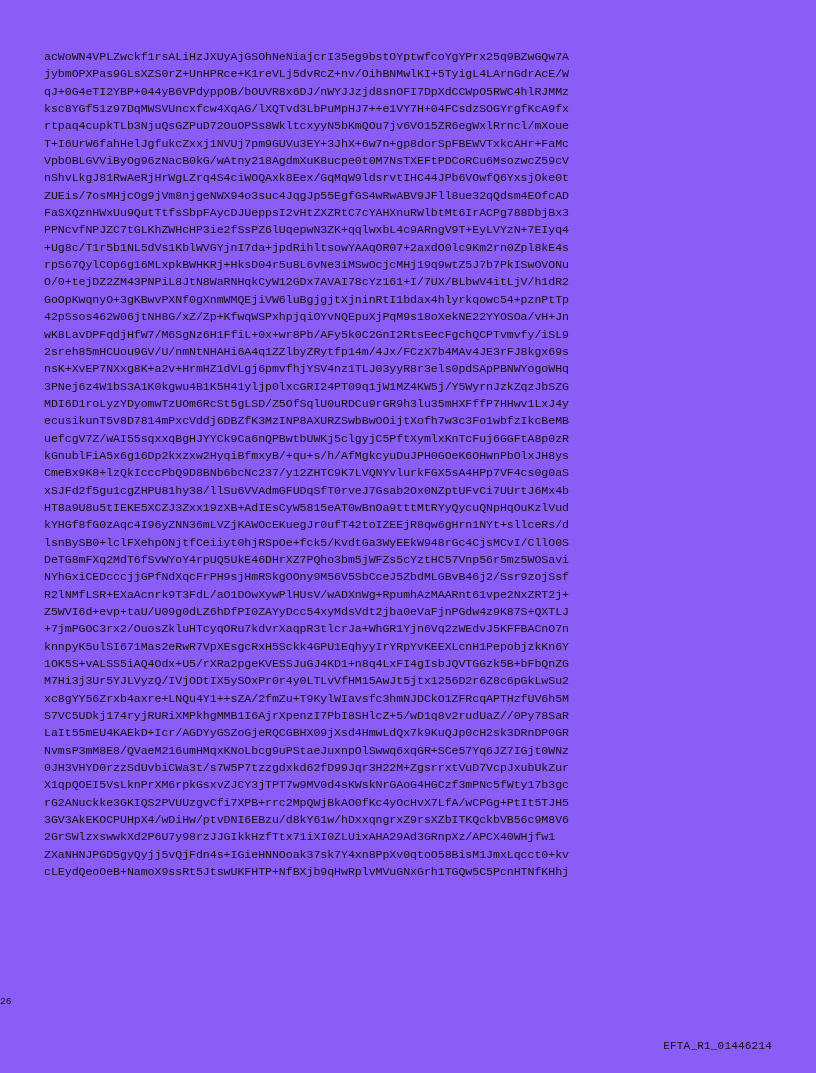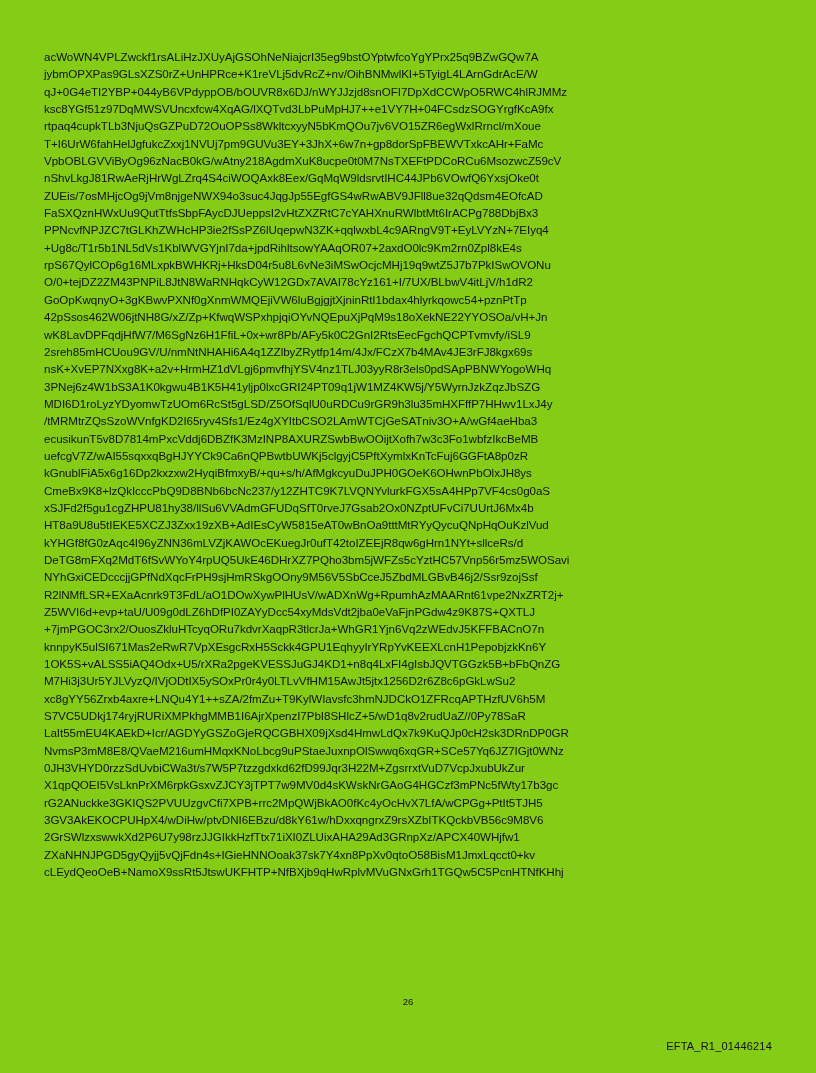--- a/index.html
+++ b/index.html
@@ -8,43 +8,43 @@
     background: #ffffff;
   }
   body {
     font-family: "Liberation Sans", sans-serif;
     color: #000000;
   }
   .page {
     position: relative;
     width: 816px;
     height: 1073px;
-    background: #84cc16;
+    background: #8b5cf6;
     box-sizing: border-box;
     overflow: hidden;
+    font-family: Liberation Mono, monospace;
   }
   .content-block {
     position: absolute;
     left: 44px;
     top: 48px;
     width: 728px;
   }
   .content-block .line {
     font-size: 11.6px;
     line-height: 17.35px;
     letter-spacing: -0.05px;
     white-space: pre;
     color: #111111;
   }
   .page-number {
     position: absolute;
     left: 0;
     right: 0;
     top: 996px;
-    text-align: center;
     font-size: 9.5px;
     color: #111111;
   }
   .doc-footer {
     position: absolute;
     right: 44px;
     top: 1040px;
     font-size: 11px;
     color: #111111;
     letter-spacing: 0.2px;
@@ -70,28 +70,28 @@
     <div class="line">+Ug8c/T1r5b1NL5dVs1KblWVGYjnI7da+jpdRihltsowYAAqOR07+2axdO0lc9Km2rn0Zpl8kE4s</div>
     <div class="line">rpS67QylCOp6g16MLxpkBWHKRj+HksD04r5u8L6vNe3iMSwOcjcMHj19q9wtZ5J7b7PkISwOVONu</div>
     <div class="line">O/0+tejDZ2ZM43PNPiL8JtN8WaRNHqkCyW12GDx7AVAI78cYz161+I/7UX/BLbwV4itLjV/h1dR2</div>
     <div class="line">GoOpKwqnyO+3gKBwvPXNf0gXnmWMQEjiVW6luBgjgjtXjninRtI1bdax4hlyrkqowc54+pznPtTp</div>
     <div class="line">42pSsos462W06jtNH8G/xZ/Zp+KfwqWSPxhpjqiOYvNQEpuXjPqM9s18oXekNE22YYOSOa/vH+Jn</div>
     <div class="line">wK8LavDPFqdjHfW7/M6SgNz6H1FfiL+0x+wr8Pb/AFy5k0C2GnI2RtsEecFgchQCPTvmvfy/iSL9</div>
     <div class="line">2sreh85mHCUou9GV/U/nmNtNHAHi6A4q1ZZlbyZRytfp14m/4Jx/FCzX7b4MAv4JE3rFJ8kgx69s</div>
     <div class="line">nsK+XvEP7NXxg8K+a2v+HrmHZ1dVLgj6pmvfhjYSV4nz1TLJ03yyR8r3els0pdSApPBNWYogoWHq</div>
     <div class="line">3PNej6z4W1bS3A1K0kgwu4B1K5H41yljp0lxcGRI24PT09q1jW1MZ4KW5j/Y5WyrnJzkZqzJbSZG</div>
     <div class="line">MDI6D1roLyzYDyomwTzUOm6RcSt5gLSD/Z5OfSqlU0uRDCu9rGR9h3lu35mHXFffP7HHwv1LxJ4y</div>
-    <div class="line">/tMRMtrZQsSzoWVnfgKD2I65ryv4Sfs1/Ez4gXYItbCSO2LAmWTCjGeSATniv3O+A/wGf4aeHba3</div>
     <div class="line">ecusikunT5v8D7814mPxcVddj6DBZfK3MzINP8AXURZSwbBwOOijtXofh7w3c3Fo1wbfzIkcBeMB</div>
     <div class="line">uefcgV7Z/wAI55sqxxqBgHJYYCk9Ca6nQPBwtbUWKj5clgyjC5PftXymlxKnTcFuj6GGFtA8p0zR</div>
     <div class="line">kGnublFiA5x6g16Dp2kxzxw2HyqiBfmxyB/+qu+s/h/AfMgkcyuDuJPH0GOeK6OHwnPbOlxJH8ys</div>
     <div class="line">CmeBx9K8+lzQkIcccPbQ9D8BNb6bcNc237/y12ZHTC9K7LVQNYvlurkFGX5sA4HPp7VF4cs0g0aS</div>
     <div class="line">xSJFd2f5gu1cgZHPU81hy38/llSu6VVAdmGFUDqSfT0rveJ7Gsab2Ox0NZptUFvCi7UUrtJ6Mx4b</div>
     <div class="line">HT8a9U8u5tIEKE5XCZJ3Zxx19zXB+AdIEsCyW5815eAT0wBnOa9tttMtRYyQycuQNpHqOuKzlVud</div>
     <div class="line">kYHGf8fG0zAqc4I96yZNN36mLVZjKAWOcEKuegJr0ufT42toIZEEjR8qw6gHrn1NYt+sllceRs/d</div>
+    <div class="line">lsnBySB0+lclFXehpONjtfCeiiyt0hjRSpOe+fck5/KvdtGa3WyEEkW948rGc4CjsMCvI/CllO0S</div>
     <div class="line">DeTG8mFXq2MdT6fSvWYoY4rpUQ5UkE46DHrXZ7PQho3bm5jWFZs5cYztHC57Vnp56r5mz5WOSavi</div>
     <div class="line">NYhGxiCEDcccjjGPfNdXqcFrPH9sjHmRSkgOOny9M56V5SbCceJ5ZbdMLGBvB46j2/Ssr9zojSsf</div>
     <div class="line">R2lNMfLSR+EXaAcnrk9T3FdL/aO1DOwXywPlHUsV/wADXnWg+RpumhAzMAARnt61vpe2NxZRT2j+</div>
     <div class="line">Z5WVI6d+evp+taU/U09g0dLZ6hDfPI0ZAYyDcc54xyMdsVdt2jba0eVaFjnPGdw4z9K87S+QXTLJ</div>
     <div class="line">+7jmPGOC3rx2/OuosZkluHTcyqORu7kdvrXaqpR3tlcrJa+WhGR1Yjn6Vq2zWEdvJ5KFFBACnO7n</div>
     <div class="line">knnpyK5ulSI671Mas2eRwR7VpXEsgcRxH5Sckk4GPU1EqhyyIrYRpYvKEEXLcnH1PepobjzkKn6Y</div>
     <div class="line">1OK5S+vALSS5iAQ4Odx+U5/rXRa2pgeKVESSJuGJ4KD1+n8q4LxFI4gIsbJQVTGGzk5B+bFbQnZG</div>
     <div class="line">M7Hi3j3Ur5YJLVyzQ/IVjODtIX5ySOxPr0r4y0LTLvVfHM15AwJt5jtx1256D2r6Z8c6pGkLwSu2</div>
     <div class="line">xc8gYY56Zrxb4axre+LNQu4Y1++sZA/2fmZu+T9KylWIavsfc3hmNJDCkO1ZFRcqAPTHzfUV6h5M</div>
     <div class="line">S7VC5UDkj174ryjRURiXMPkhgMMB1I6AjrXpenzI7PbI8SHlcZ+5/wD1q8v2rudUaZ//0Py78SaR</div>

